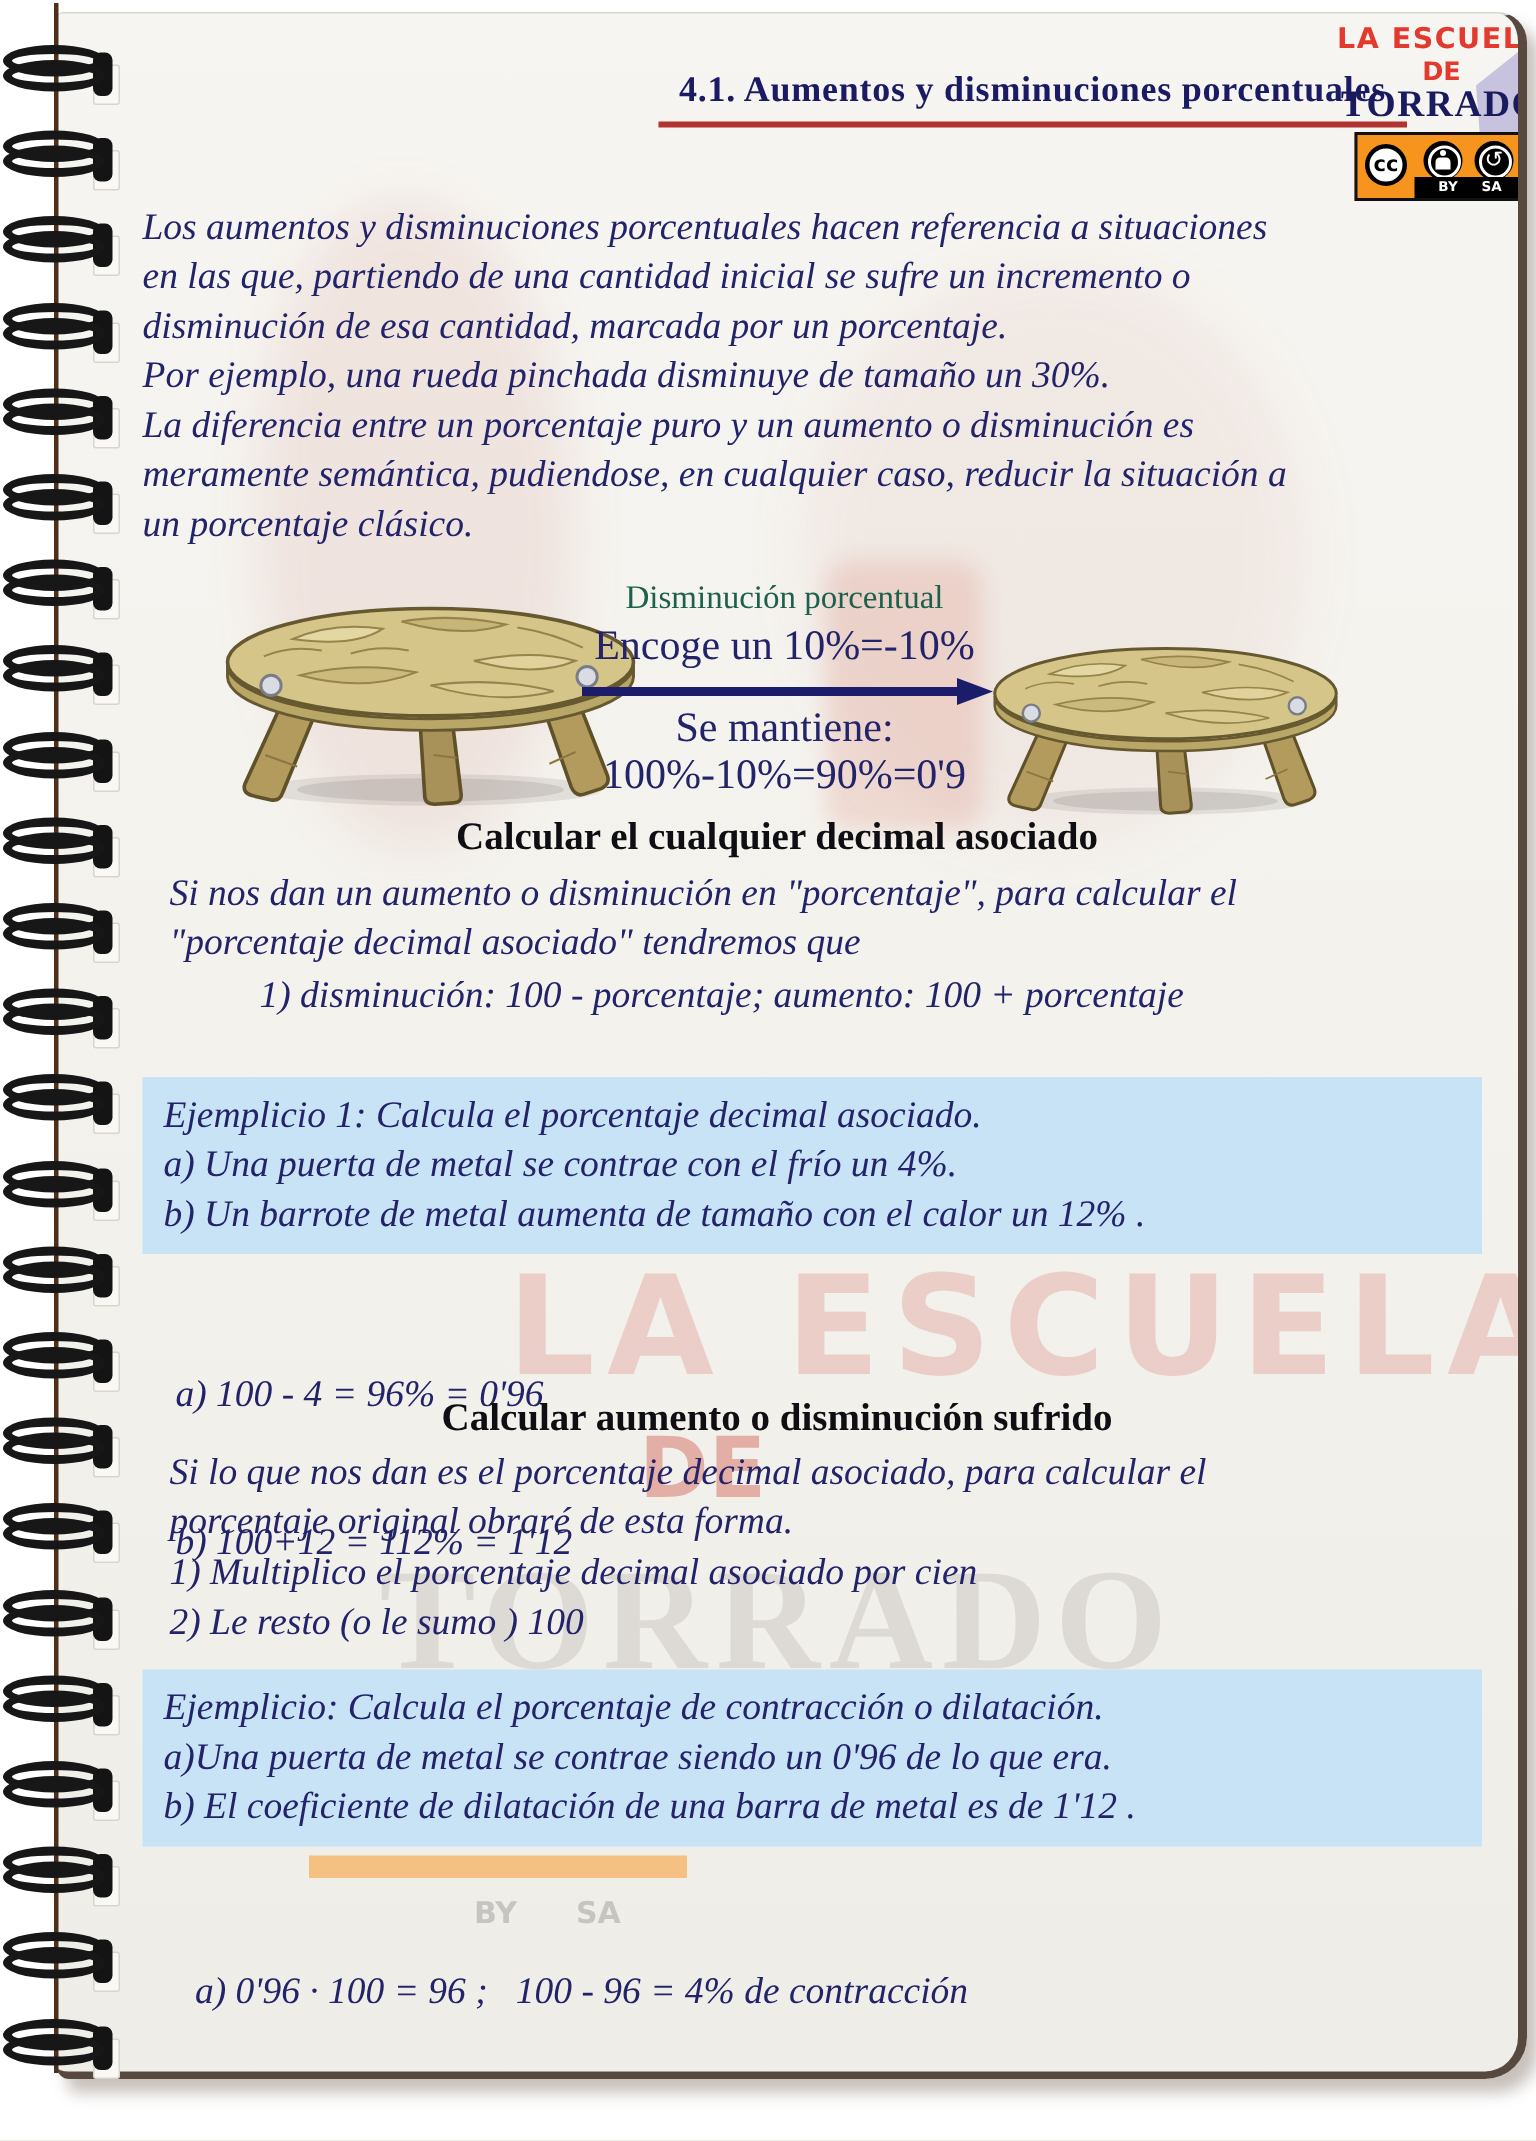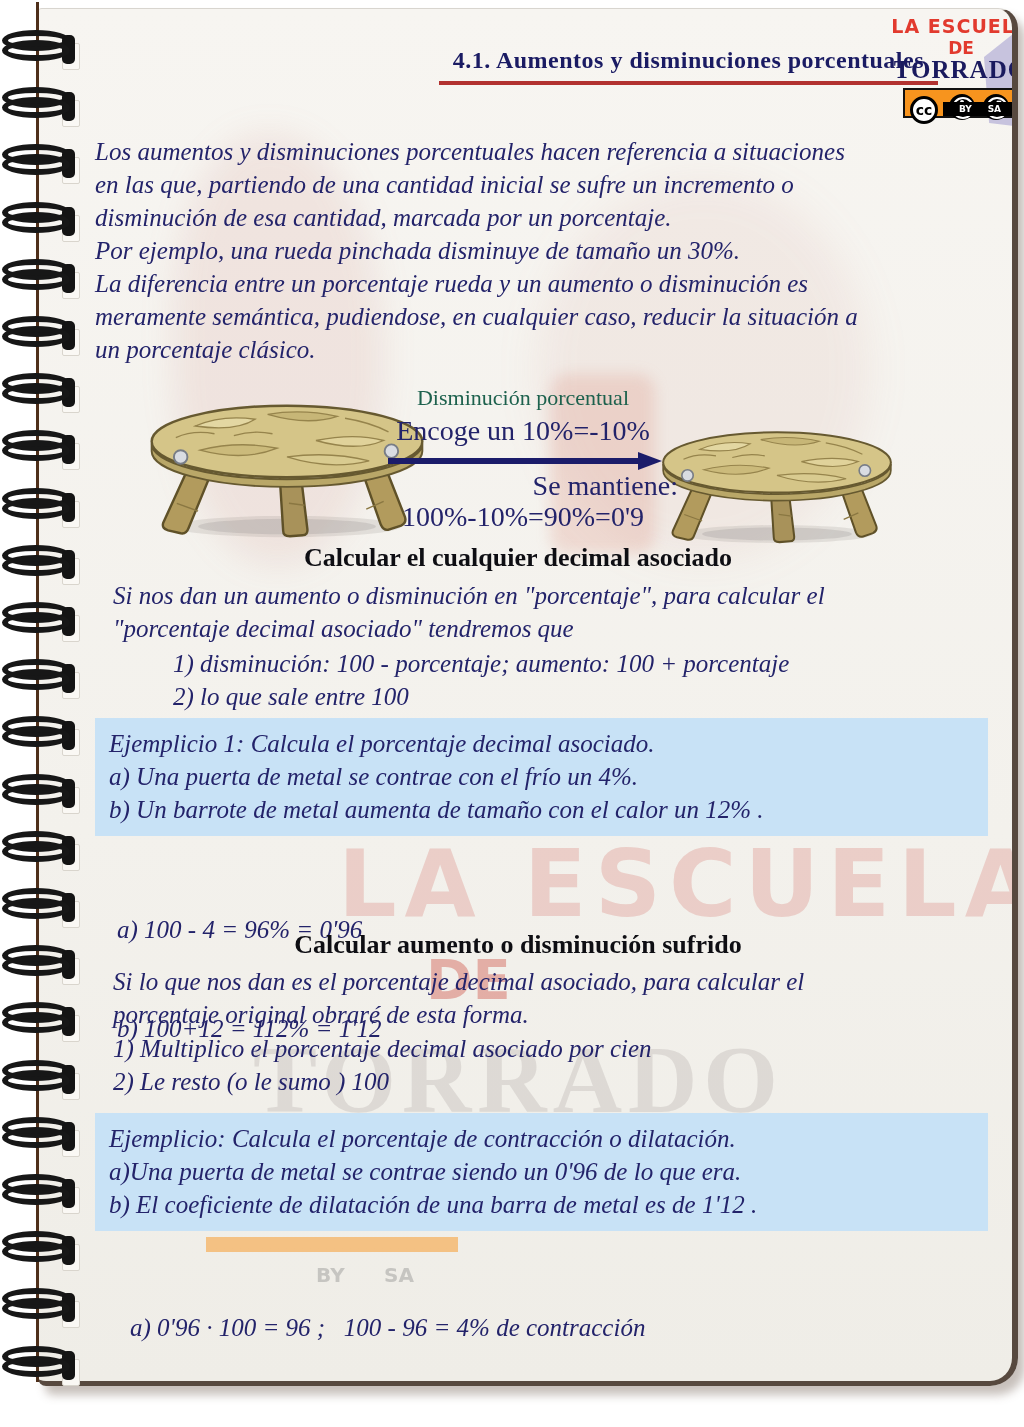--- a/index.html
+++ b/index.html
@@ -56,39 +56,39 @@
   }
   .page-title .t-inner{display:inline-block;border-bottom:4px solid #b23230;padding:0 14px 7px 14px;}
 
   
   .logo{left:838px;top:6px;width:170px;text-align:center;}
   .logo-shape{position:absolute;left:108px;top:14px;width:64px;height:100px;background:#c7c3de;
     clip-path:polygon(55% 0,100% 38%,88% 100%,8% 94%,0 28%);}
   .logo-l1{position:relative;font-family:"DejaVu Sans",sans-serif;font-weight:bold;font-size:19px;color:#e23a2e;letter-spacing:1px;}
   .logo-l2{position:relative;font-family:"DejaVu Sans",sans-serif;font-weight:bold;font-size:17px;color:#e23a2e;margin-top:1px;}
   .logo-l3{position:relative;font-family:"Liberation Serif",serif;font-weight:bold;font-size:25px;color:#1a1a5e;letter-spacing:1px;margin-top:-2px;}
-  .cc-badge{position:relative;margin:4px auto 16px auto;width:116px;height:30px;background:#f7941e;border:2px solid #111;box-sizing:border-box;text-decoration:underline;}
+  .cc-badge{position:relative;margin:4px auto 16px auto;width:116px;height:46px;background:#f7941e;border:2px solid #111;box-sizing:border-box;text-decoration:underline;}
   .cc-circle{position:absolute;left:5px;top:6px;width:28px;height:28px;border-radius:50%;background:#fff;border:3px solid #000;box-sizing:border-box;
     font-family:"DejaVu Sans",sans-serif;font-weight:bold;font-size:14px;color:#000;text-align:center;line-height:22px;}
   .glyph-circle{position:absolute;top:4px;width:26px;height:26px;border-radius:50%;background:#000;border:2px solid #000;box-sizing:border-box;}
   .glyph-circle .inner{position:absolute;left:1px;top:1px;width:18px;height:18px;border-radius:50%;border:2px solid #fff;}
   .by-c{left:44px;} .sa-c{left:78px;}
   .person-head{position:absolute;left:9px;top:4px;width:4px;height:4px;border-radius:50%;background:#fff;}
   .person-body{position:absolute;left:6px;top:9px;width:10px;height:8px;background:#fff;border-radius:3px 3px 0 0;}
   .sa-arrow{position:absolute;left:0;top:0;width:22px;height:22px;color:#fff;font-family:"DejaVu Sans",sans-serif;font-size:15px;line-height:21px;text-align:center;}
   .cc-strip{position:absolute;left:38px;right:0;bottom:0;height:14px;background:#000;color:#fff;
     font-family:"DejaVu Sans",sans-serif;font-size:9px;font-weight:bold;display:flex;justify-content:space-around;align-items:center;padding:0 8px;}
 
   
   .para{font-size:25px;line-height:33px;font-style:italic;}
   .intro{left:57px;top:126px;width:905px;}
   .fig-caption{left:330px;top:376px;width:310px;text-align:center;font-size:22px;color:#1d614d;}
   .fig-line1{left:330px;top:406px;width:310px;text-align:center;font-size:28px;}
   .fig-arrow{left:348px;top:442px;}
-  .fig-line2{left:330px;top:461px;width:310px;text-align:right;font-size:28px;}
+  .fig-line2{left:330px;top:461px;width:310px;text-align:center;font-size:28px;}
   .fig-line3{left:318px;top:492px;width:334px;text-align:center;font-size:28px;}
   .table-l{left:100px;top:388px;width:298px;height:145px;}
   .table-r{left:612px;top:416px;width:254px;height:122px;}
 
   .sec-heading{left:60px;width:840px;text-align:center;font-size:26px;font-weight:bold;color:#0e0e13;font-family:"Liberation Serif",serif;}
   .h1{top:534px;} .h2{top:921px;}
   .s1-body{left:75px;top:570px;width:890px;}
   .s1-items{left:135px;top:638px;width:830px;}
   .s2-body{left:75px;top:956px;width:890px;}
   .s2-items{left:75px;top:1023px;width:890px;}
@@ -167,21 +167,21 @@
           <span>SA</span>
         </div>
       </div>
     </div>
 
     <div class="abs intro para">
       <div>Los aumentos y disminuciones porcentuales hacen referencia a situaciones</div>
       <div>en las que, partiendo de una cantidad inicial se sufre un incremento o</div>
       <div>disminución de esa cantidad, marcada por un porcentaje.</div>
       <div>Por ejemplo, una rueda pinchada disminuye de tamaño un 30%.</div>
-      <div>La diferencia entre un porcentaje rueda y un aumento o disminución es</div>
+      <div>La diferencia entre un porcentaje puro y un aumento o disminución es</div>
       <div>meramente semántica, pudiendose, en cualquier caso, reducir la situación a</div>
       <div>un porcentaje clásico.</div>
     </div>
 
     <svg class="abs table-l" viewBox="0 0 300 150">
         <use href="#wtable"></use>
       </svg>
     <svg class="abs table-r" viewBox="0 0 300 150">
         <use href="#wtable"></use>
       </svg>
@@ -195,21 +195,20 @@
     <div class="abs fig-line2">Se mantiene:</div>
     <div class="abs fig-line3">100%-10%=90%=0'9</div>
 
     <div class="abs sec-heading h1">Calcular el cualquier decimal asociado</div>
     <div class="abs s1-body para">
       <div>Si nos dan un aumento o disminución en "porcentaje", para calcular el</div>
       <div>"porcentaje decimal asociado" tendremos que</div>
     </div>
     <div class="abs s1-items para">
       <div>1) disminución: 100 - porcentaje; aumento: 100 + porcentaje</div>
-      <div>2) lo que sale entre 100</div>
     </div>
 
     <div class="abs ex-box box1 para">
       <div>Ejemplicio 1: Calcula el porcentaje decimal asociado.</div>
       <div>a) Una puerta de metal se contrae con el frío un 4%.</div>
       <div>b) Un barrote de metal aumenta de tamaño con el calor un 12% .</div>
     </div>
     <div class="abs ans1 para answers">
       <div>a) 100 - 4 = 96% = 0'96</div>
       <div>b) 100+12 = 112% = 1'12</div>

